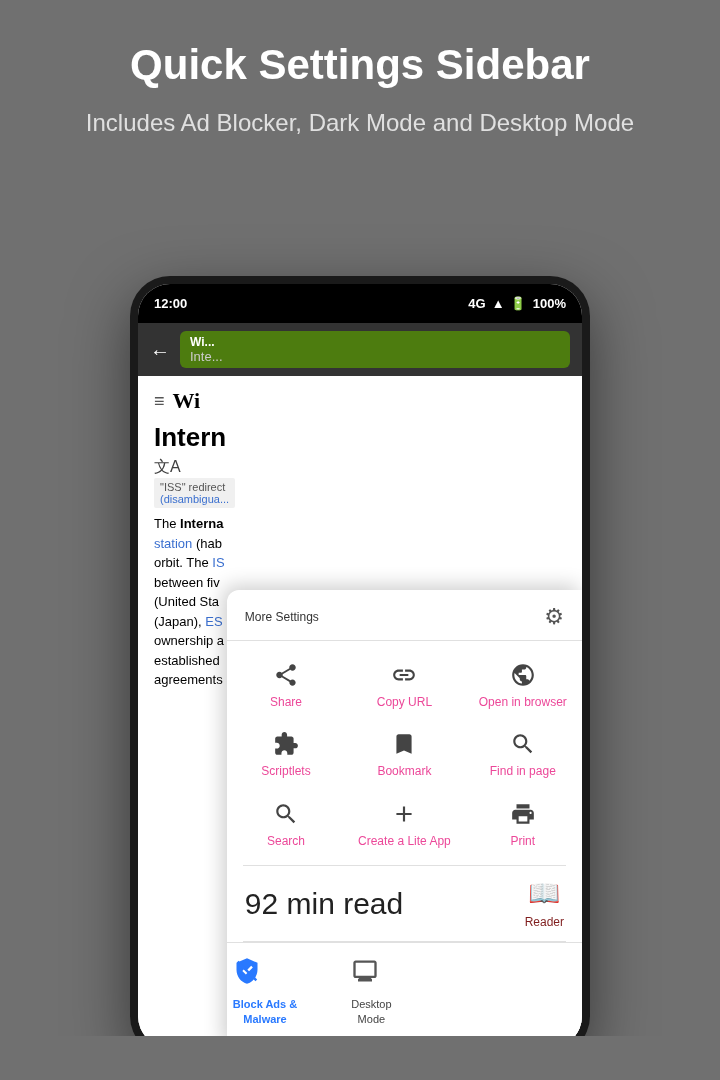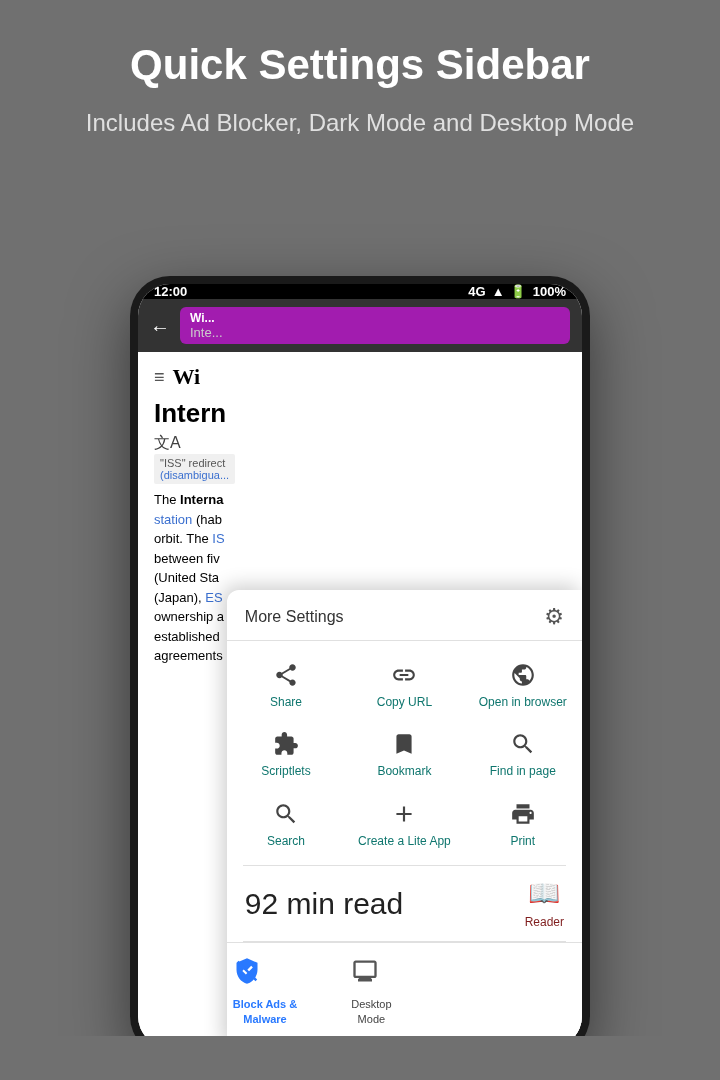--- a/index.html
+++ b/index.html
@@ -60,21 +60,21 @@
       position: relative;
     }
 
     
     .status-bar {
       background: #000;
       color: white;
       display: flex;
       justify-content: space-between;
       align-items: center;
-      padding: 0 16px;
+      padding: 12px 16px;
       font-size: 13px;
       font-weight: 600;
     }
 
     .status-right {
       display: flex;
       align-items: flex-end;
       gap: 6px;
       font-size: 13px;
     }
@@ -89,21 +89,21 @@
     }
 
     .back-btn {
       color: white;
       font-size: 20px;
       cursor: pointer;
     }
 
     .url-bar {
       flex: 1;
-      background: #a21caf;
+      background: #4d7c0f;
       border-radius: 6px;
       padding: 4px 10px;
       color: #ccc;
       font-size: 13px;
     }
 
     
     .page-content {
       background: #fff;
       padding: 12px 16px;
@@ -161,21 +161,21 @@
 
     .menu-header {
       display: flex;
       justify-content: space-between;
       align-items: center;
       padding: 14px 18px 10px;
       border-bottom: 1px solid #e0e0e0;
     }
 
     .menu-header-title {
-      font-size: 16px;
+      font-size: 12px;
       font-weight: 500;
       color: #333;
     }
 
     .gear-icon {
       font-size: 22px;
       color: #555;
       cursor: pointer;
     }
 
@@ -204,21 +204,21 @@
     }
 
     .menu-icon svg {
       width: 26px;
       height: 26px;
       fill: #444;
     }
 
     .menu-label {
       font-size: 12px;
-      color: #0f766e;
+      color: #ec4899;
       text-align: center;
       line-height: 1.3;
     }
 
     .menu-divider {
       height: 1px;
       background: #e0e0e0;
       margin: 0 16px;
     }
 

